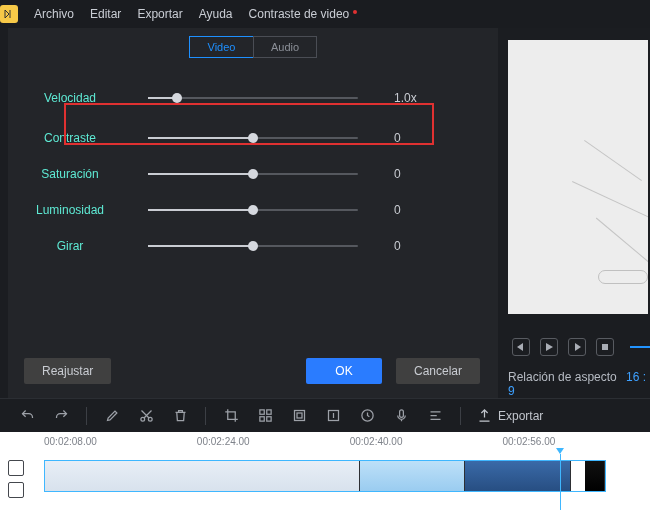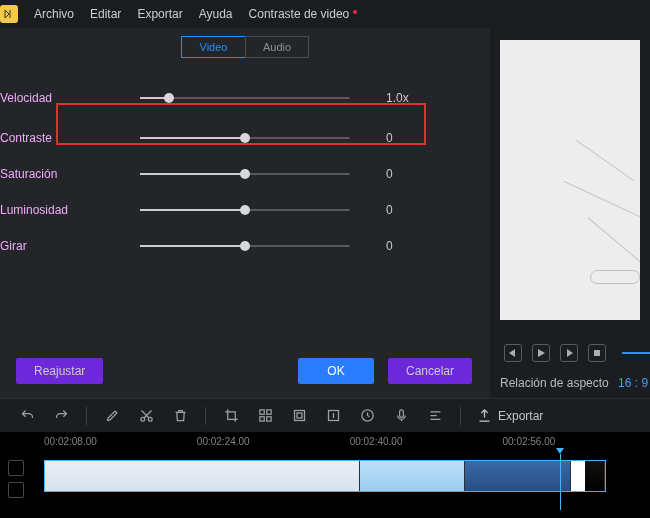--- a/index.html
+++ b/index.html
@@ -53,20 +53,21 @@
     width:4px;height:4px;background:var(--red);border-radius:50%;
   }
   .title-center{
     position:absolute;left:50%;transform:translateX(-50%);
     top:0;line-height:28px;color:#d0d4db;
   }
   
   .content{
     display:flex;
     height:370px;
+    margin-left:8px;
   }
   .props-panel{
     width:490px;
     background:#232529;
     padding-top:8px;
     position:relative;
   }
   .tabs{
     display:flex;
     justify-content:center;
@@ -97,22 +98,22 @@
     padding:0 58px 0 0;
   }
   .prop-row{
     display:flex;
     align-items:center;
     height:36px;
   }
   .prop-row.speed{height:44px;margin-top:4px;}
   .prop-label{
     width:140px;
-    text-align:left;
-    color:#f0abfc;
+    text-align:center;
+    color:#5eead4;
     padding-right:16px;
     font-size:12px;
   }
   .slider{
     position:relative;
     width:210px;
     height:14px;
   }
   .slider .track{
     position:absolute;left:0;right:0;top:6px;
@@ -155,21 +156,21 @@
     position:absolute;
     left:0;right:0;bottom:14px;
     display:flex;
     align-items:center;
     padding:0 18px 0 16px;
   }
   .btn{
     height:26px;
     padding:0 18px;
     display:flex;align-items:center;justify-content:center;
-    background:#6d28d9;
+    background:#404040;
     color:#c9ccd2;
     cursor:pointer;
     font-size:12px;
     border-radius:2px;
   }
   .btn.primary{
     background:var(--btn-blue);
     color:#ffffff;
     min-width:76px;
   }
@@ -233,21 +234,21 @@
     display:flex;align-items:center;justify-content:center;
   }
   .toolbar .tb svg{width:15px;height:15px;}
   .tb-export{
     display:flex;align-items:center;gap:6px;
     color:#c1c5cc;cursor:pointer;
   }
   
   .timeline{
     height:86px;
-    background:#000000;
+    background:#ffffff;
     position:relative;
     padding-top:4px;
   }
   .time-ruler{
     display:flex;
     padding-left:44px;
     color:#7e828a;
     font-size:10px;
     gap:100px;
   }

